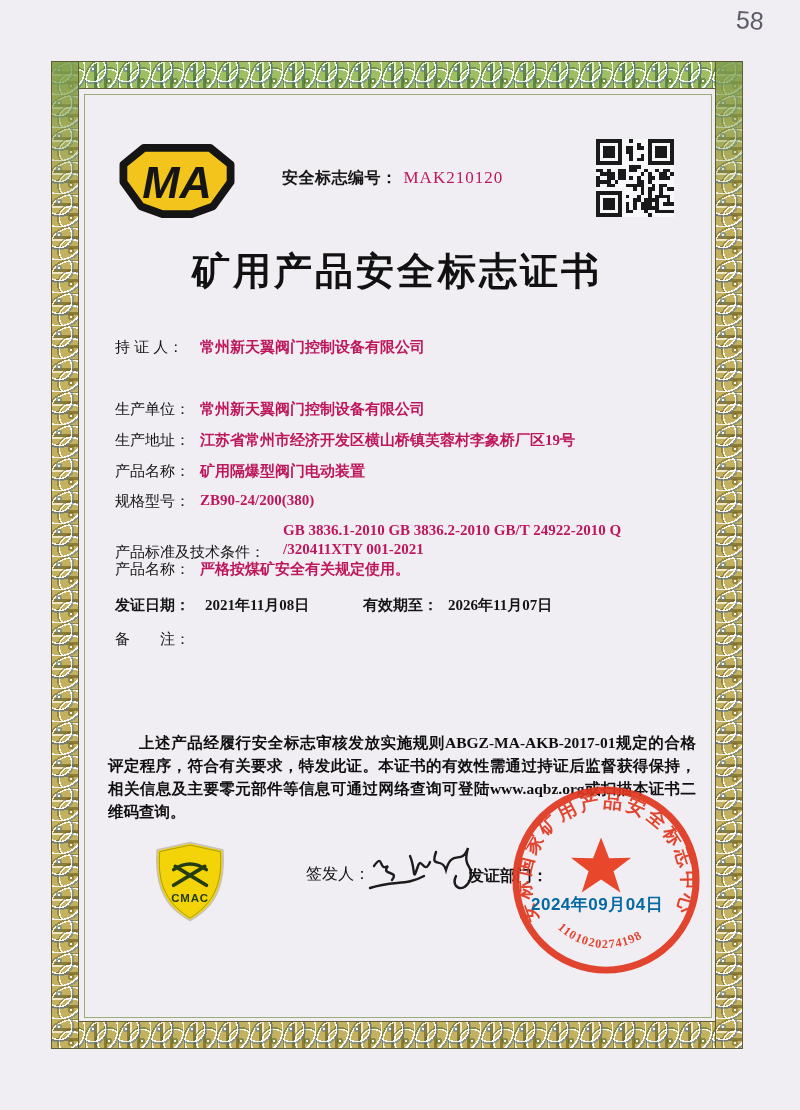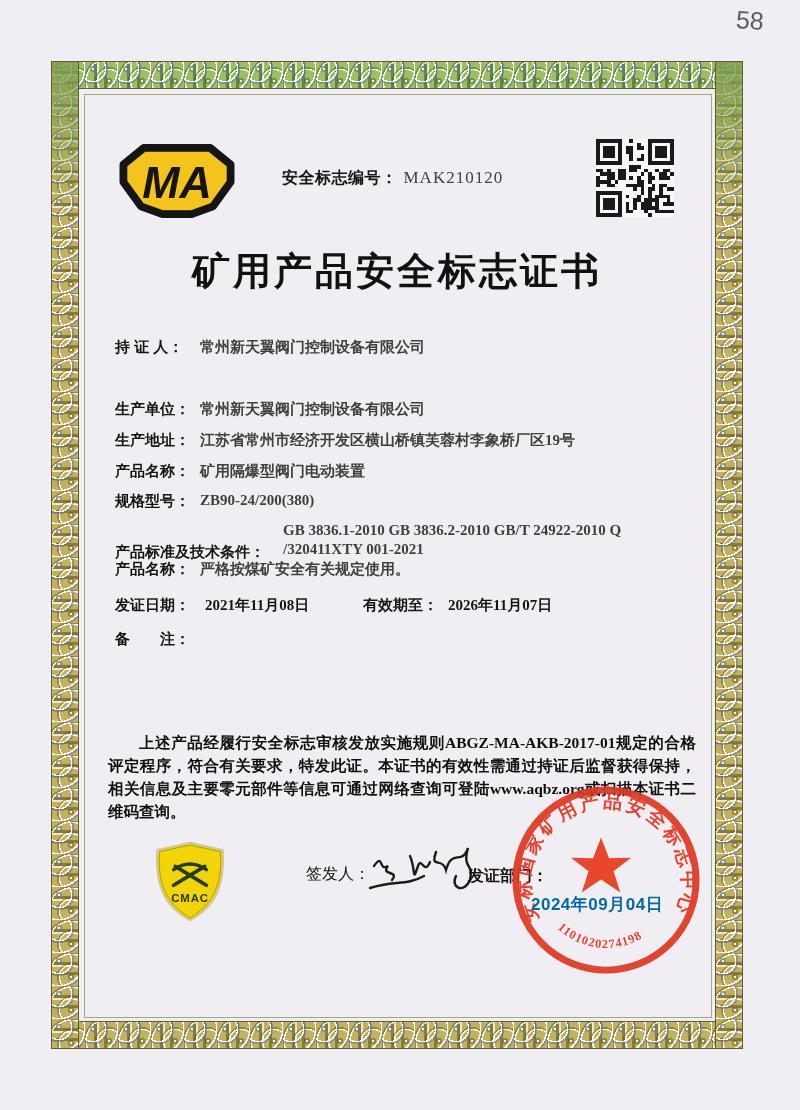--- a/index.html
+++ b/index.html
@@ -37,22 +37,22 @@
   .inner-line{position:absolute;left:84px;top:94px;width:626px;height:922px;border:1px solid rgba(122,150,84,.75);}
   
   .page-num{position:absolute;left:736px;top:6px;font-size:25px;color:#5c5c68;transform:rotate(4deg);}
   .ma-logo{position:absolute;left:118px;top:143px;width:118px;height:76px;}
   .cert-no{position:absolute;left:282px;top:168px;font-size:16px;font-weight:bold;letter-spacing:.5px;}
   .cert-no .val{font-family:"Liberation Serif",serif;font-weight:normal;font-size:17px;letter-spacing:1px;margin-left:6px;}
   .qr{position:absolute;left:596px;top:139px;width:78px;height:78px;}
   .doc-title{position:absolute;left:52px;top:246px;width:690px;text-align:center;font-size:38px;font-weight:bold;letter-spacing:3px;color:#111;}
   
   .row{position:absolute;left:115px;width:586px;display:flex;align-items:flex-start;}
-  .lbl{flex:0 0 85px;font-size:15px;font-weight:bold;white-space:pre;}
-  .val{font-family:"Liberation Serif",serif;font-weight:bold;font-size:15px;color:#404040;}
+  .lbl{flex:0 0 85px;font-size:15px;font-weight:normal;white-space:pre;}
+  .val{font-family:"Liberation Serif",serif;font-weight:bold;font-size:15px;color:#be185d;}
   .row-std .lbl{flex:0 0 168px;margin-top:26px;}
   .row-std{align-items:center;}
   .row-std .val{width:402px;line-height:19px;font-family:Liberation Serif, serif;}
   .r1{top:338px}.r2{top:369px}.r3{top:400px}.r4{top:431px}
   .r5{top:462px}.r6{top:492px}.r7{top:517px}.r8{top:560px}
   .row-dates{top:596px;}
   .row-dates .d{position:absolute;top:0;}
   .row-dates .dl{font-size:15px;font-weight:bold;}
   .row-dates .dv{font-family:"Liberation Serif",serif;font-weight:bold;font-size:15px;}
   .row-remark{top:630px;}

